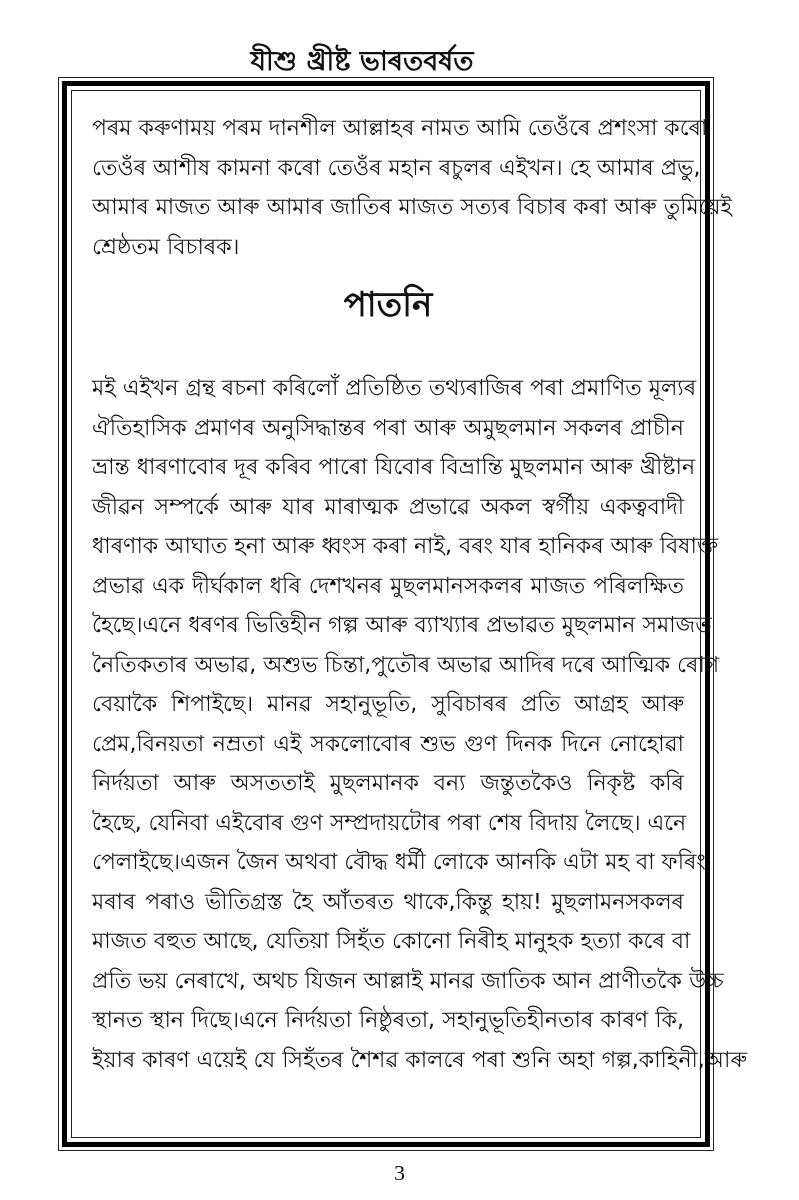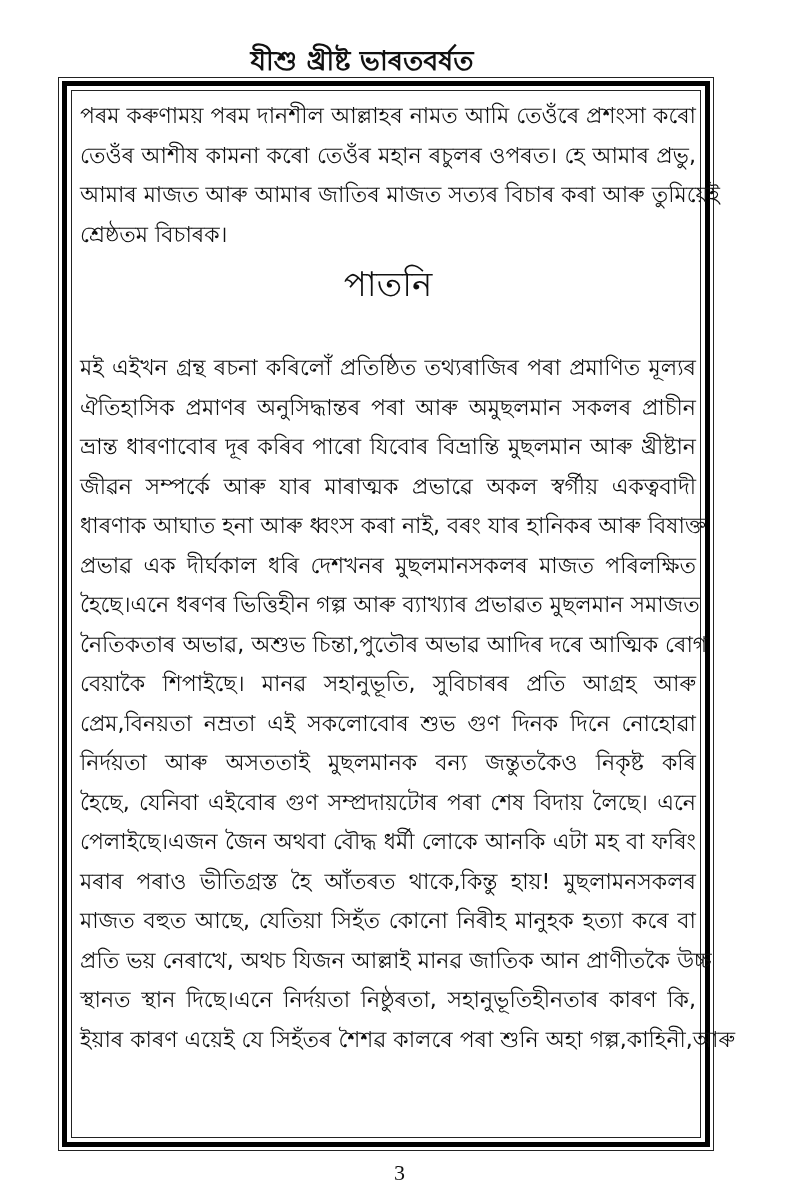--- a/index.html
+++ b/index.html
@@ -2,39 +2,39 @@
 <html><head>
 <meta charset="utf-8">
 <style>
   html, body { margin: 0; padding: 0; background: #ffffff; }
   body { width: 799px; height: 1200px; position: relative; overflow: hidden; font-family: "DejaVu Sans", sans-serif; color: #111; }
   .running-head { position: absolute; top: 40px; left: 0; width: 724px; text-align: center; font-size: 27px; font-weight: bold; letter-spacing: 0; }
   .frame-outer { position: absolute; left: 58px; top: 77px; width: 656px; height: 1074px; border: 1px solid #222; box-sizing: border-box; }
   .frame-band { position: absolute; left: 62px; top: 81px; width: 648px; height: 1066px; border: 5px solid #000; box-sizing: border-box; }
   .frame-inner { position: absolute; left: 71px; top: 90px; width: 630px; height: 1048px; border: 1px solid #222; box-sizing: border-box; }
   .content { position: absolute; left: 80px; top: 96px; width: 616px; }
-  .para { font-size: 22px; line-height: 39.5px; text-align: justify; margin: 0; }
+  .para { font-size: 22px; line-height: 39.5px; text-align: justify; margin: 12px; }
   .line { display: block; white-space: nowrap; text-align-last: justify; text-align: justify; }
   .line.last { text-align-last: left; }
-  .section-title { text-align: center; font-size: 34px; font-weight: normal; margin: 4px 0 38px 0; height: 52px; line-height: 52px; }
+  .section-title { text-align: center; font-size: 34px; font-weight: bold; margin: 4px 0 38px 0; height: 52px; line-height: 52px; }
   .page-number { position: absolute; top: 1160px; left: 0; width: 799px; text-align: center; font-family: "Liberation Serif", serif; font-size: 22px; }
 </style>
 </head>
 <body>
 
 <div class="running-head">যীশু খ্ৰীষ্ট ভাৰতবৰ্ষত</div>
 
 <div class="frame-outer"></div>
 <div class="frame-band"></div>
 <div class="frame-inner"></div>
 
 <div class="content">
   <div class="para">
     <span class="line">পৰম কৰুণাময় পৰম দানশীল আল্লাহৰ নামত আমি তেওঁৰে প্ৰশংসা কৰো</span>
-    <span class="line">তেওঁৰ আশীষ কামনা কৰো তেওঁৰ মহান ৰচুলৰ ওপৰত। হে আমাৰ প্ৰভু,</span>
+    <span class="line">তেওঁৰ আশীষ কামনা কৰো তেওঁৰ মহান ৰচুলৰ এইখন। হে আমাৰ প্ৰভু,</span>
     <span class="line">আমাৰ মাজত আৰু আমাৰ জাতিৰ মাজত সত্যৰ বিচাৰ কৰা আৰু তুমিয়েই</span>
     <span class="line last">শ্ৰেষ্ঠতম বিচাৰক।</span>
   </div>
 
   <div class="section-title">পাতনি</div>
 
   <div class="para">
     <span class="line">মই এইখন গ্ৰন্থ ৰচনা কৰিলোঁ প্ৰতিষ্ঠিত তথ্যৰাজিৰ পৰা প্ৰমাণিত মূল্যৰ</span>
     <span class="line">ঐতিহাসিক প্ৰমাণৰ অনুসিদ্ধান্তৰ পৰা আৰু অমুছলমান সকলৰ প্ৰাচীন</span>
     <span class="line">ভ্ৰান্ত ধাৰণাবোৰ দূৰ কৰিব পাৰো  যিবোৰ বিভ্ৰান্তি মুছলমান আৰু খ্ৰীষ্টান</span>

